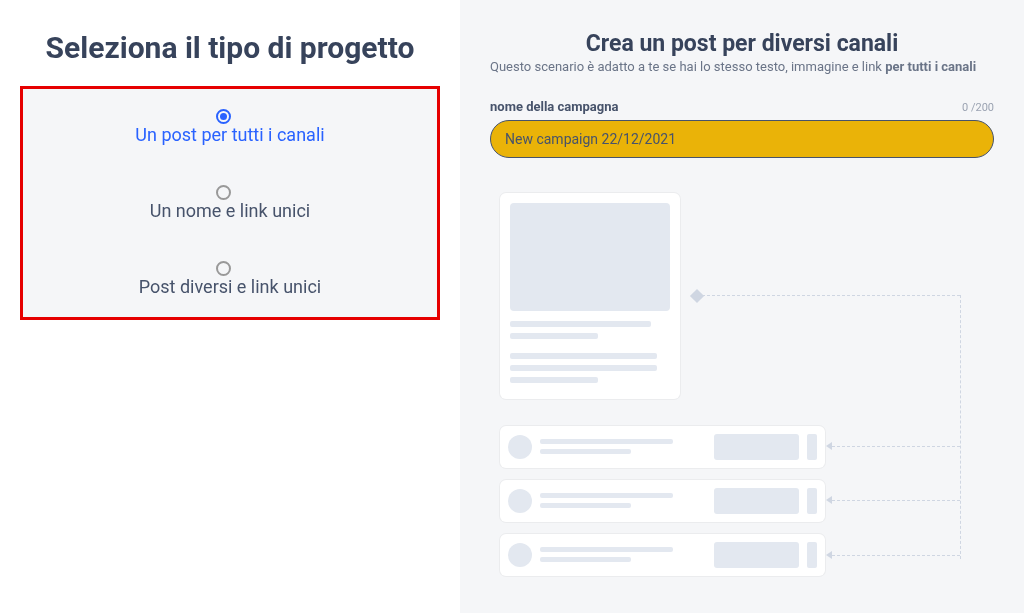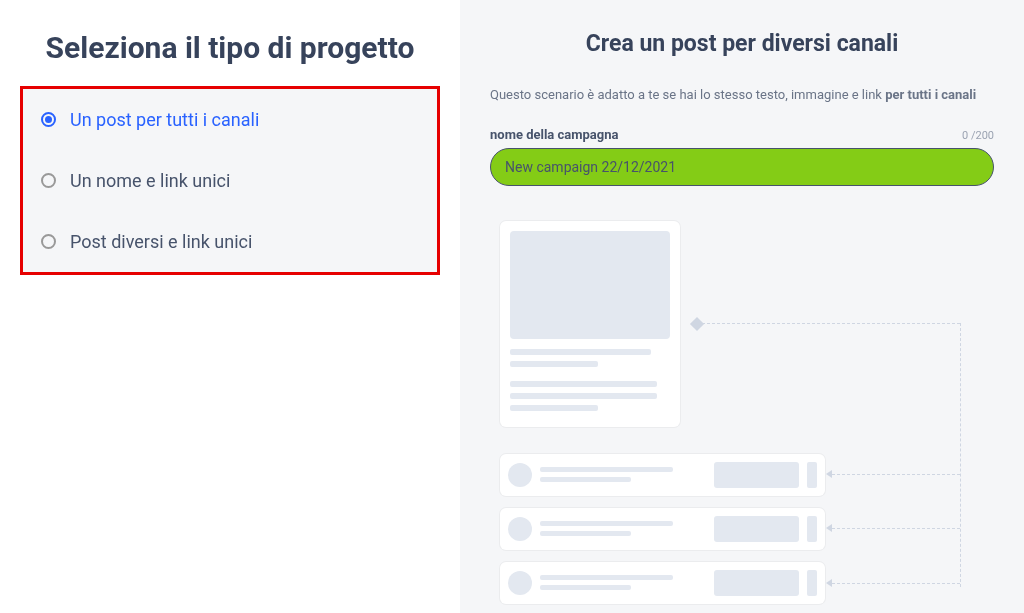--- a/index.html
+++ b/index.html
@@ -30,20 +30,21 @@
       border: 3px solid #e60000;
       background: #f5f6f8;
     }
     .option-item {
       display: flex;
       align-items: center;
       padding: 20px 18px;
       cursor: pointer;
       font-size: 18px;
       color: #47536b;
+      flex-direction: column;
     }
     .option-item.selected {
       color: #2962ff;
     }
     .radio-circle {
       width: 15px;
       height: 15px;
       border: 2px solid #999;
       border-radius: 50%;
       margin-right: 14px;
@@ -70,21 +71,21 @@
       background: #f5f6f8;
       padding: 30px 30px 10px 30px;
       display: flex;
       flex-direction: column;
     }
     .right-title {
       font-size: 23px;
       font-weight: bold;
       color: #37435b;
       text-align: center;
-      margin-bottom: 28px;
+      margin-bottom: 0;
     }
     .right-subtitle {
       font-size: 13px;
       color: #6a7487;
       margin-bottom: 22px;
       line-height: 1.5;
     }
     .right-subtitle strong {
       font-weight: bold;
       color: #6a7487;
@@ -104,21 +105,21 @@
       font-size: 11px;
       color: #9ba3b2;
     }
     .field-input {
       width: 100%;
       padding: 10px 14px;
       border: 1.5px solid #47536b;
       border-radius: 20px;
       font-size: 14px;
       color: #47536b;
-      background: #84cc16;
+      background: #eab308;
       outline: none;
     }
     .diagram-area {
       margin-top: 35px;
       position: relative;
       flex: 1;
     }
     .post-card {
       position: absolute;
       left: 10px;

